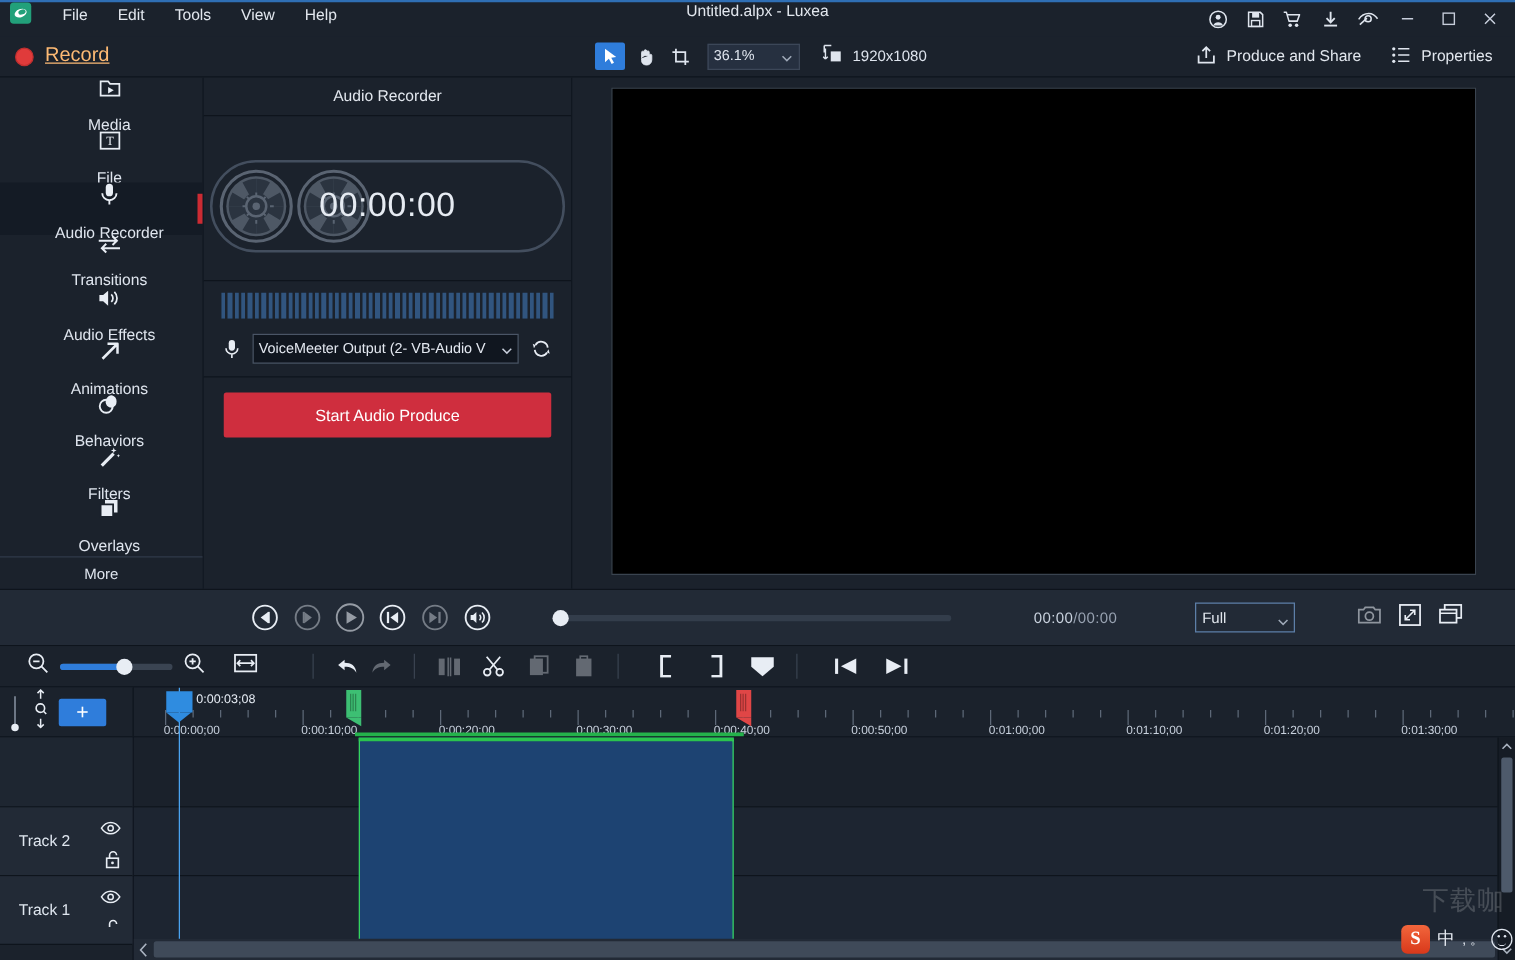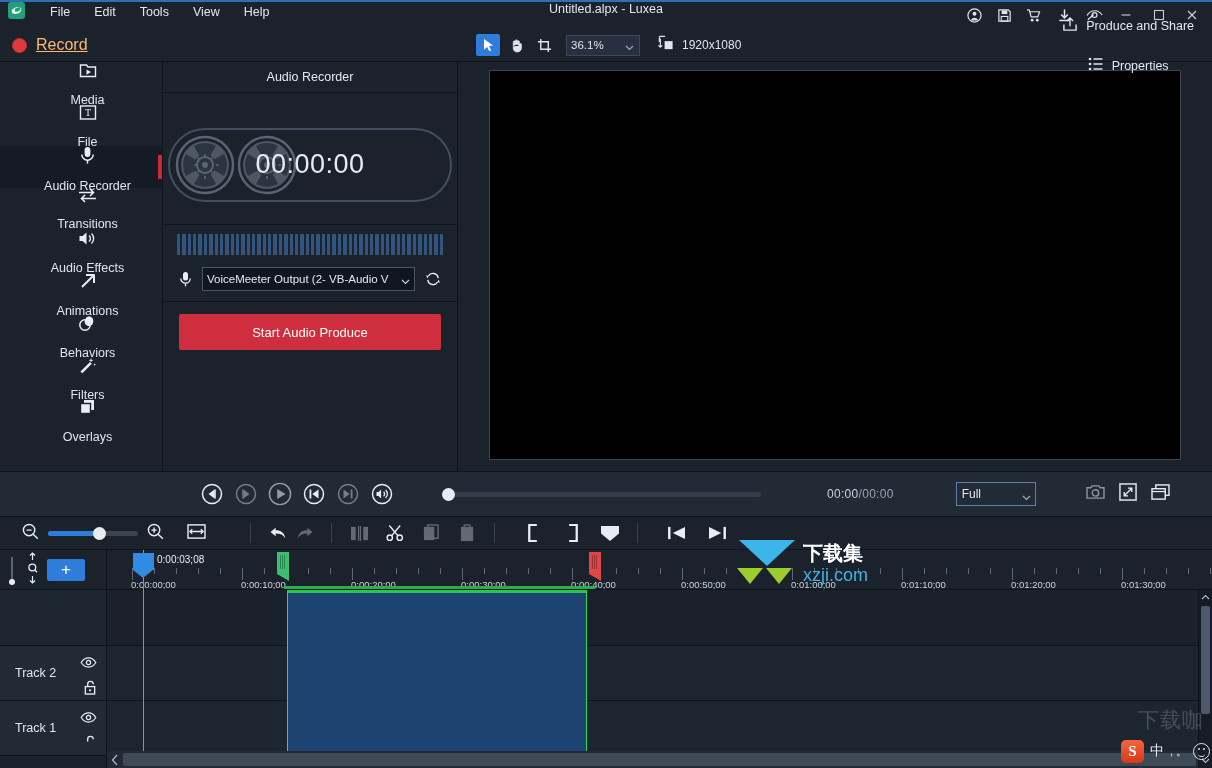--- a/index.html
+++ b/index.html
@@ -40,21 +40,21 @@
   .tool-center { display: flex; align-items: center; gap: 4px; margin-left: 313px; }
   .tbtn { width: 24px; height: 22px; display: flex; align-items: center; justify-content: center;
           border-radius: 2px; }
   .tbtn.active { background: #2f7ddb; }
   .zoom-select { width: 74px; height: 21px; background: #263040; border: 1px solid #3c4758;
                  color: #dfe5ee; font-size: 11.5px; display: flex; align-items: center;
                  padding: 0 4px; margin-left: 6px; position: relative; }
   .zoom-select .cv { position: absolute; right: 5px; top: 5px; }
   .res-wrap { display: flex; align-items: center; gap: 8px; margin-left: 14px; }
   .res-text { font-size: 12px; color: #dfe5ee; }
-  .t2-right { margin-left: auto; display: flex; align-items: center; gap: 16px; padding-right: 14px; flex-direction: column; }
+  .t2-right { margin-left: auto; display: flex; align-items: center; gap: 16px; padding-right: 14px; }
   .t2-btn { display: flex; align-items: center; gap: 8px; font-size: 12.5px; color: #e2e7ee;
             padding: 3px 4px; border-radius: 2px; }
 
   
   .middle { display: flex; height: 409px; flex: none; }
 
   
   .sidebar { width: 163px; background: #1b222c; border-right: 1px solid #0e141c;
              display: flex; flex-direction: column; }
   .side-item { height: 42px; display: flex; align-items: center; gap: 14px; padding-left: 13px;
@@ -427,20 +427,21 @@
       </div>
       <div class="side-item">
         <span class="side-ico">
           <svg width="19" height="18" viewBox="0 0 19 18">
               <rect x="6" y="2" width="10" height="10" fill="#e8edf4"></rect>
               <rect x="2.5" y="5.5" width="10" height="10" fill="#e8edf4" stroke="#1b222c" stroke-width="1.4"></rect>
             </svg>
         </span>
         <span>Overlays</span>
       </div>
+      <div class="side-more">More</div>
     </div>
 
     <div class="panel">
       <div class="panel-head">Audio Recorder</div>
       <div class="reel-zone">
         <div class="reel-box">
           <span class="reel">
             <svg width="62" height="62" viewBox="0 0 62 62">
               <circle cx="31" cy="31" r="28" fill="none" stroke="#5a6472" stroke-width="2.5"></circle>
               <circle cx="31" cy="31" r="24" fill="#4e5865"></circle>
@@ -906,29 +907,20 @@
     <div class="hscroll">
       <div class="hs-arrow">
         <svg width="8" height="12" viewBox="0 0 8 12">
             <path d="M6 1L1.5 6 6 11" fill="none" stroke="#aab3c0" stroke-width="1.3"></path>
           </svg>
       </div>
       <div class="hs-thumb"></div>
     </div>
   </div>
 
-  <div class="wm">
-    <svg width="150" height="52" viewBox="0 0 150 52">
-      <path d="M4 2h56l-28 26z" fill="#3bb4e8"></path>
-      <path d="M2 30h26l-13 16z" fill="#9ccc2e"></path>
-      <path d="M31 30h26l-13 16z" fill="#9ccc2e"></path>
-      <text x="68" y="22" font-size="20" fill="#ffffff" font-family="DejaVu Sans, sans-serif" font-weight="bold">下载集</text>
-      <text x="68" y="43" font-size="18" fill="#3bb4e8" font-family="Liberation Sans, sans-serif">xzji.com</text>
-    </svg>
-  </div>
   <div class="wm2">下载咖</div>
 
   <div class="ime">
     <div class="ime-s">S</div>
     <div class="ime-t">中</div>
     <div class="ime-t" style="font-size:11px">, 。</div>
     <div class="ime-c"></div>
   </div>
 
 </div>

